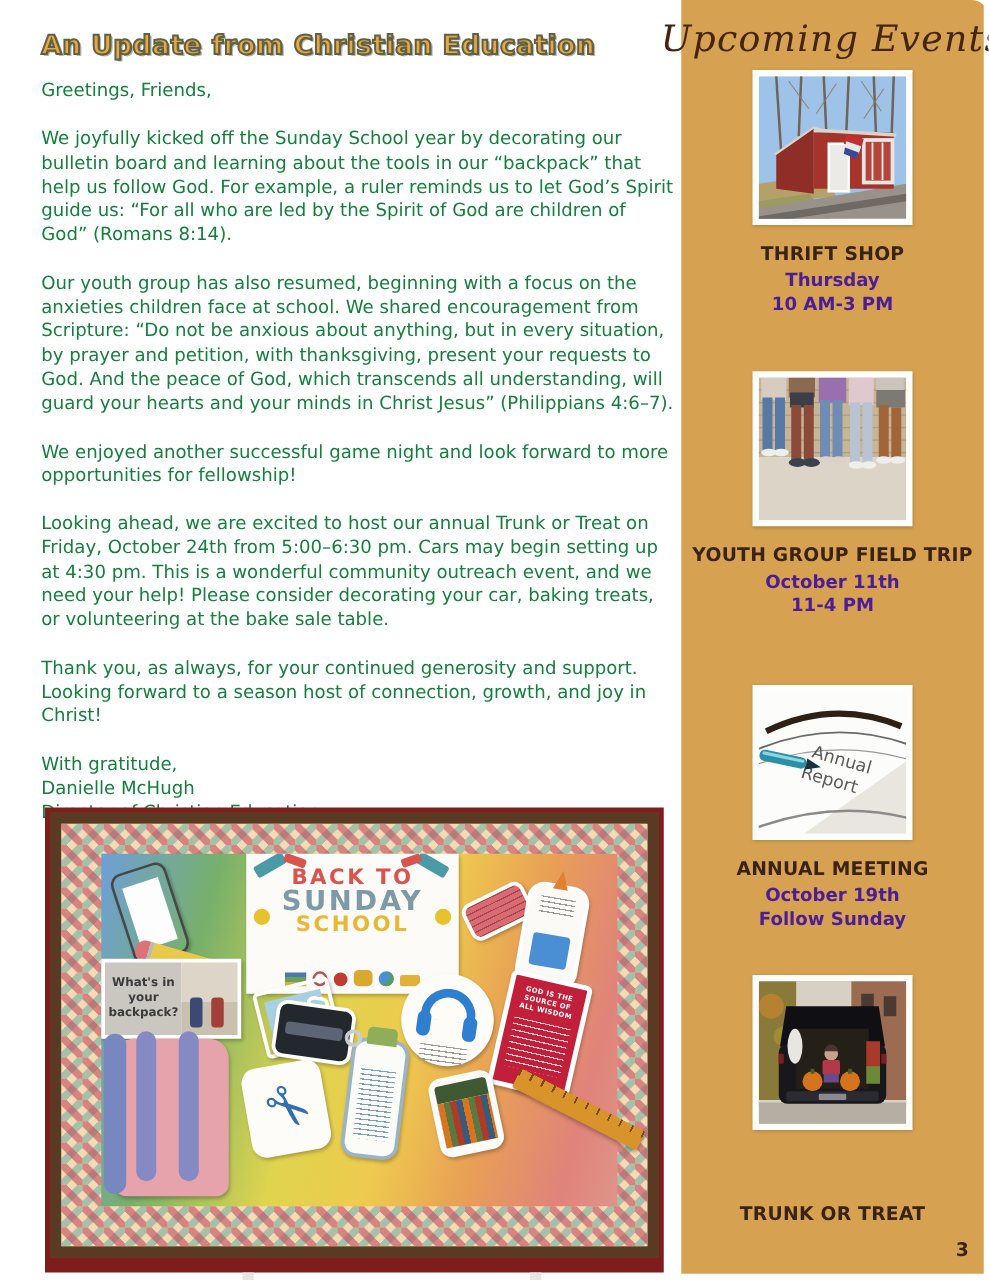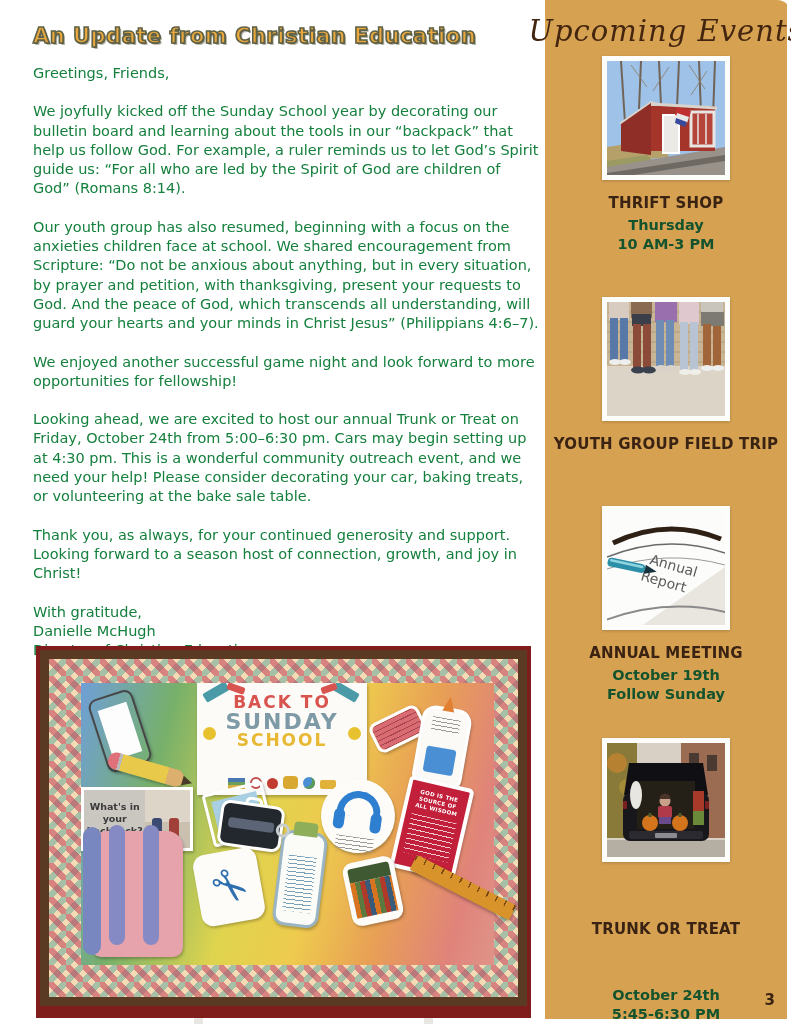--- a/index.html
+++ b/index.html
@@ -51,21 +51,21 @@
   .splash { position:absolute; border-radius:2px; }
   .poster-icons { position:absolute; bottom:6px; left:0; width:100%; display:flex; justify-content:center; gap:5px; align-items:flex-end; }
   .eraser { left:290px; top:30px; width:54px; height:32px; background:#d96b72; border:3px solid #fff;
             border-radius:8px; transform:rotate(-26deg);
             background-image:repeating-linear-gradient(rgba(120,30,40,.5) 0 1px, transparent 1px 5px); background-clip:padding-box; }
   .glue { left:336px; top:24px; width:50px; height:80px; background:#fbfaf7; border:3px solid #fff;
           border-radius:14px 14px 10px 10px; transform:rotate(10deg); }
   .glue-cap { position:absolute; left:16px; top:-14px; width:0; height:0;
           border-bottom:15px solid #e08030; border-left:6px solid transparent; border-right:6px solid transparent; }
   .glue-label { position:absolute; left:7px; bottom:10px; width:30px; height:26px; background:#4a8fd4; border-radius:3px; }
-  .backcard { left:0px; top:104px; width:112px; height:64px; background:#fff; padding:3px; display:flex; }
+  .backcard { left:0px; top:84px; width:112px; height:64px; background:#fff; padding:3px; display:flex; }
   .backcard-txt { width:58%; background:#cac7c1; color:#3a3a3a; font-size:9.5px; font-weight:700;
                   display:flex; flex-direction:column; justify-content:center; text-align:center; line-height:12px; }
   .backcard-img { width:42%; background:linear-gradient(#ddd6c8 55%, #c9c0b0 55%); position:relative; }
   .kid { position:absolute; bottom:6px; width:10px; height:24px; border-radius:3px; }
   .note { left:126px; top:104px; width:62px; height:54px; background:#a8cfe2; border:3px solid #fff;
           transform:rotate(-14deg); border-radius:4px; padding:6px 5px; }
   .lunchbox { left:138px; top:120px; width:64px; height:46px; background:#23272e; border:3px solid #fff;
           transform:rotate(8deg); border-radius:9px; }
   .lunch-band { position:absolute; left:6px; top:14px; width:46px; height:10px; background:#5b6575; border-radius:3px; }
   .lunch-handle { position:absolute; left:20px; top:-9px; width:18px; height:8px; border:3px solid #fff;
@@ -104,21 +104,21 @@
 
   
   .sidebar { position:absolute; left:545px; top:0; width:242px; height:1019px; background:#d6a252;
              display:flex; flex-direction:column; align-items:center; }
   .sidebar-heading { font-family:"DejaVu Serif","Liberation Serif",serif; font-style:italic;
              font-size:29px; color:#44250f; margin-top:14px; letter-spacing:1px; white-space:nowrap; }
   .event { display:flex; flex-direction:column; align-items:center; text-align:center; }
   .event-photo { background:#fdfdfb; padding:5px; width:128px; height:124px; box-shadow:0 1px 3px rgba(0,0,0,.2); }
   .event-photo svg { display:block; width:118px; height:114px; }
   .event-title { margin-top:14px; font-size:15px; font-weight:800; color:#3b2313; letter-spacing:.2px; }
-  .event-lines { margin-top:4px; font-size:14.5px; font-weight:700; color:#14532d; line-height:19px; }
+  .event-lines { margin-top:4px; font-size:14.5px; font-weight:700; color:#4c1d95; line-height:19px; }
   .page-num { position:absolute; right:12px; bottom:10px; font-size:15px; font-weight:800; color:#3b2313; }
 </style>
 </head>
 <body>
 
 <div class="page">
 
   <div class="article">
     <div class="article-title">An Update from Christian Education</div>
     <div class="body-text">
@@ -317,20 +317,24 @@
             <ellipse cx="88" cy="70" rx="6" ry="3" fill="#f0eee8"></ellipse>
           <rect x="94" y="0" width="22" height="14" fill="#c9c4bc"></rect>
           <rect x="94" y="10" width="23" height="14" fill="#7d7a74"></rect>
           <rect x="96" y="22" width="8" height="42" fill="#a2653a"></rect>
             <rect x="106" y="24" width="8" height="40" fill="#a2653a"></rect>
           <ellipse cx="100" cy="66" rx="6" ry="3" fill="#eeeeee"></ellipse>
             <ellipse cx="111" cy="66" rx="6" ry="3" fill="#eeeeee"></ellipse>
         </svg>
       </div>
       <div class="event-title">YOUTH GROUP FIELD TRIP</div>
+      <div class="event-lines">
+        <div>October 11th</div>
+        <div>11-4 PM</div>
+      </div>
     </div>
 
     <div class="event" style="margin-top:53px;">
       <div class="event-photo">
         <svg viewBox="0 0 118 114">
           <rect width="118" height="114" fill="#fcfcfb"></rect>
           <polygon points="118,56 118,114 36,114" fill="#e9e5df"></polygon>
           <path d="M6,32 Q60,6 114,28" stroke="#2e2015" stroke-width="5" fill="none"></path>
           <path d="M0,46 Q60,22 118,42" stroke="#6a6a6a" stroke-width="1.5" fill="none"></path>
           <path d="M0,58 Q60,38 118,54" stroke="#9a9a9a" stroke-width="1" fill="none"></path>

